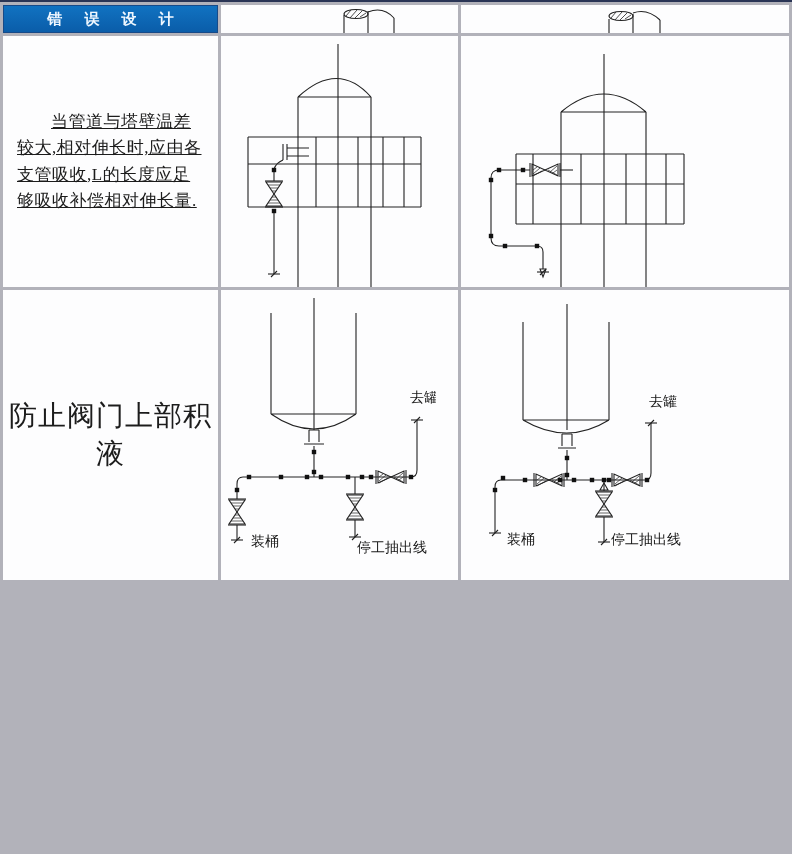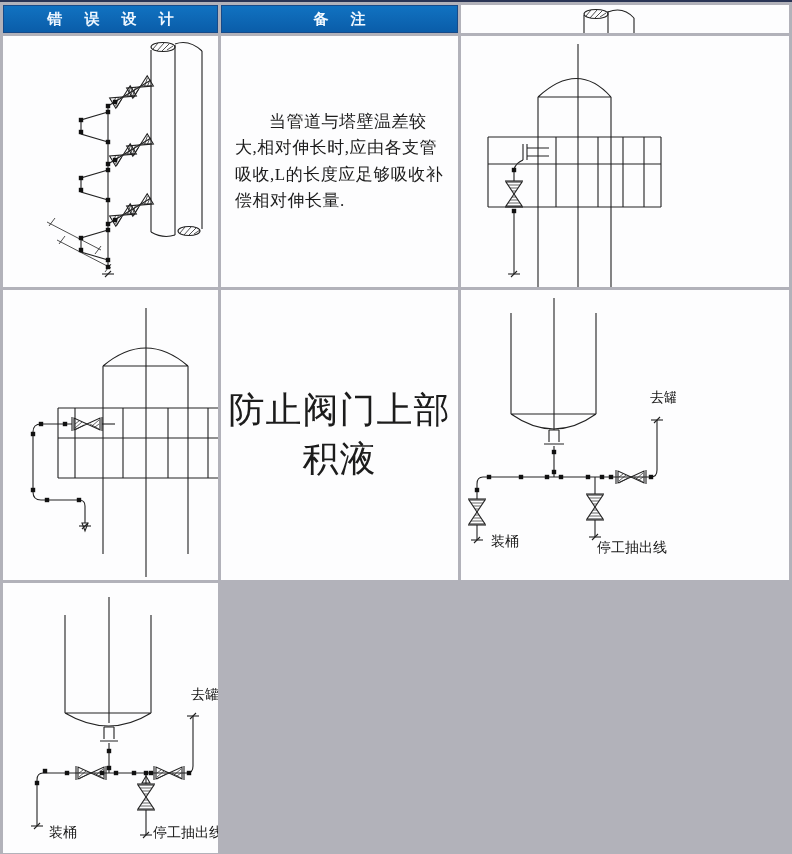--- a/index.html
+++ b/index.html
@@ -9,22 +9,22 @@
   .hdr{background:linear-gradient(#1173c2,#0a5ca8);color:#f0f8ff;display:flex;align-items:center;justify-content:center;
        font-size:15px;font-weight:bold;letter-spacing:9px;box-shadow:inset 0 0 0 1px #174a88;text-indent:9px;text-align:center;}
   .cell{background:#fdfdfe;overflow:hidden;position:relative;}
   .diag{display:block;}
   .diag path,.diag line,.diag polygon,.diag ellipse,.diag rect{stroke:#222;fill:none;stroke-width:1.1;}
   .diag .hatch{stroke-width:0.8;}
   .diag text{font-family:"Liberation Serif",serif;font-size:14px;fill:#161616;stroke:none;}
   .note{display:flex;flex-direction:column;justify-content:center;color:#1c1c1c;
         font-family:"Liberation Serif",serif;}
   .note p{margin:0;padding:0 12px 0 14px;}
-  .note-1 p{font-size:17px;line-height:1.55;text-indent:2em;letter-spacing:.5px;}
-  .note-2 p{font-size:36px;letter-spacing:1px;text-align:center;padding:0 4px;}
+  .note-1 p{font-size:17px;line-height:1.55;text-indent:2em;letter-spacing:.5px;text-decoration:underline;}
+  .note-2 p{font-size:28px;letter-spacing:1px;text-align:center;padding:0 4px;}
   .note-3 p{font-size:20px;line-height:1.6;text-indent:2em;letter-spacing:.5px;}
 </style>
 </head>
 <body>
 
 <svg width="0" height="0" style="position:absolute" aria-hidden="true">
   <defs>
     <g id="valve-h" stroke="#222" fill="none" stroke-width="1.1">
       <polygon points="-12,-6 -12,6 0,0"></polygon>
         <polygon points="12,-6 12,6 0,0"></polygon>
@@ -53,23 +53,20 @@
       </g>
   </defs>
 </svg>
 
 <div class="page">
   <div class="grid">
 
     <div class="hdr">
       <span>错 误 设 计</span>
     </div>
-    <div class="hdr">
-      <span>备  注</span>
-    </div>
 
     <div class="cell">
       <svg class="diag" width="215" height="251" viewBox="0 0 215 251">
 
         <path d="M123 10 V189 M147 6 V192 M173 13 V187"></path>
         <ellipse cx="135" cy="9" rx="12" ry="4.5"></ellipse>
         <path class="hatch" d="M125 11 L130 5 M129 13 L136 5 M134 13 L141 6 M139 12 L145 8"></path>
         <path d="M147 7 Q162 1 173 13"></path>
         <path d="M123 189 Q148 200 173 187"></path>
         <ellipse cx="160" cy="190" rx="11" ry="4.5"></ellipse>

